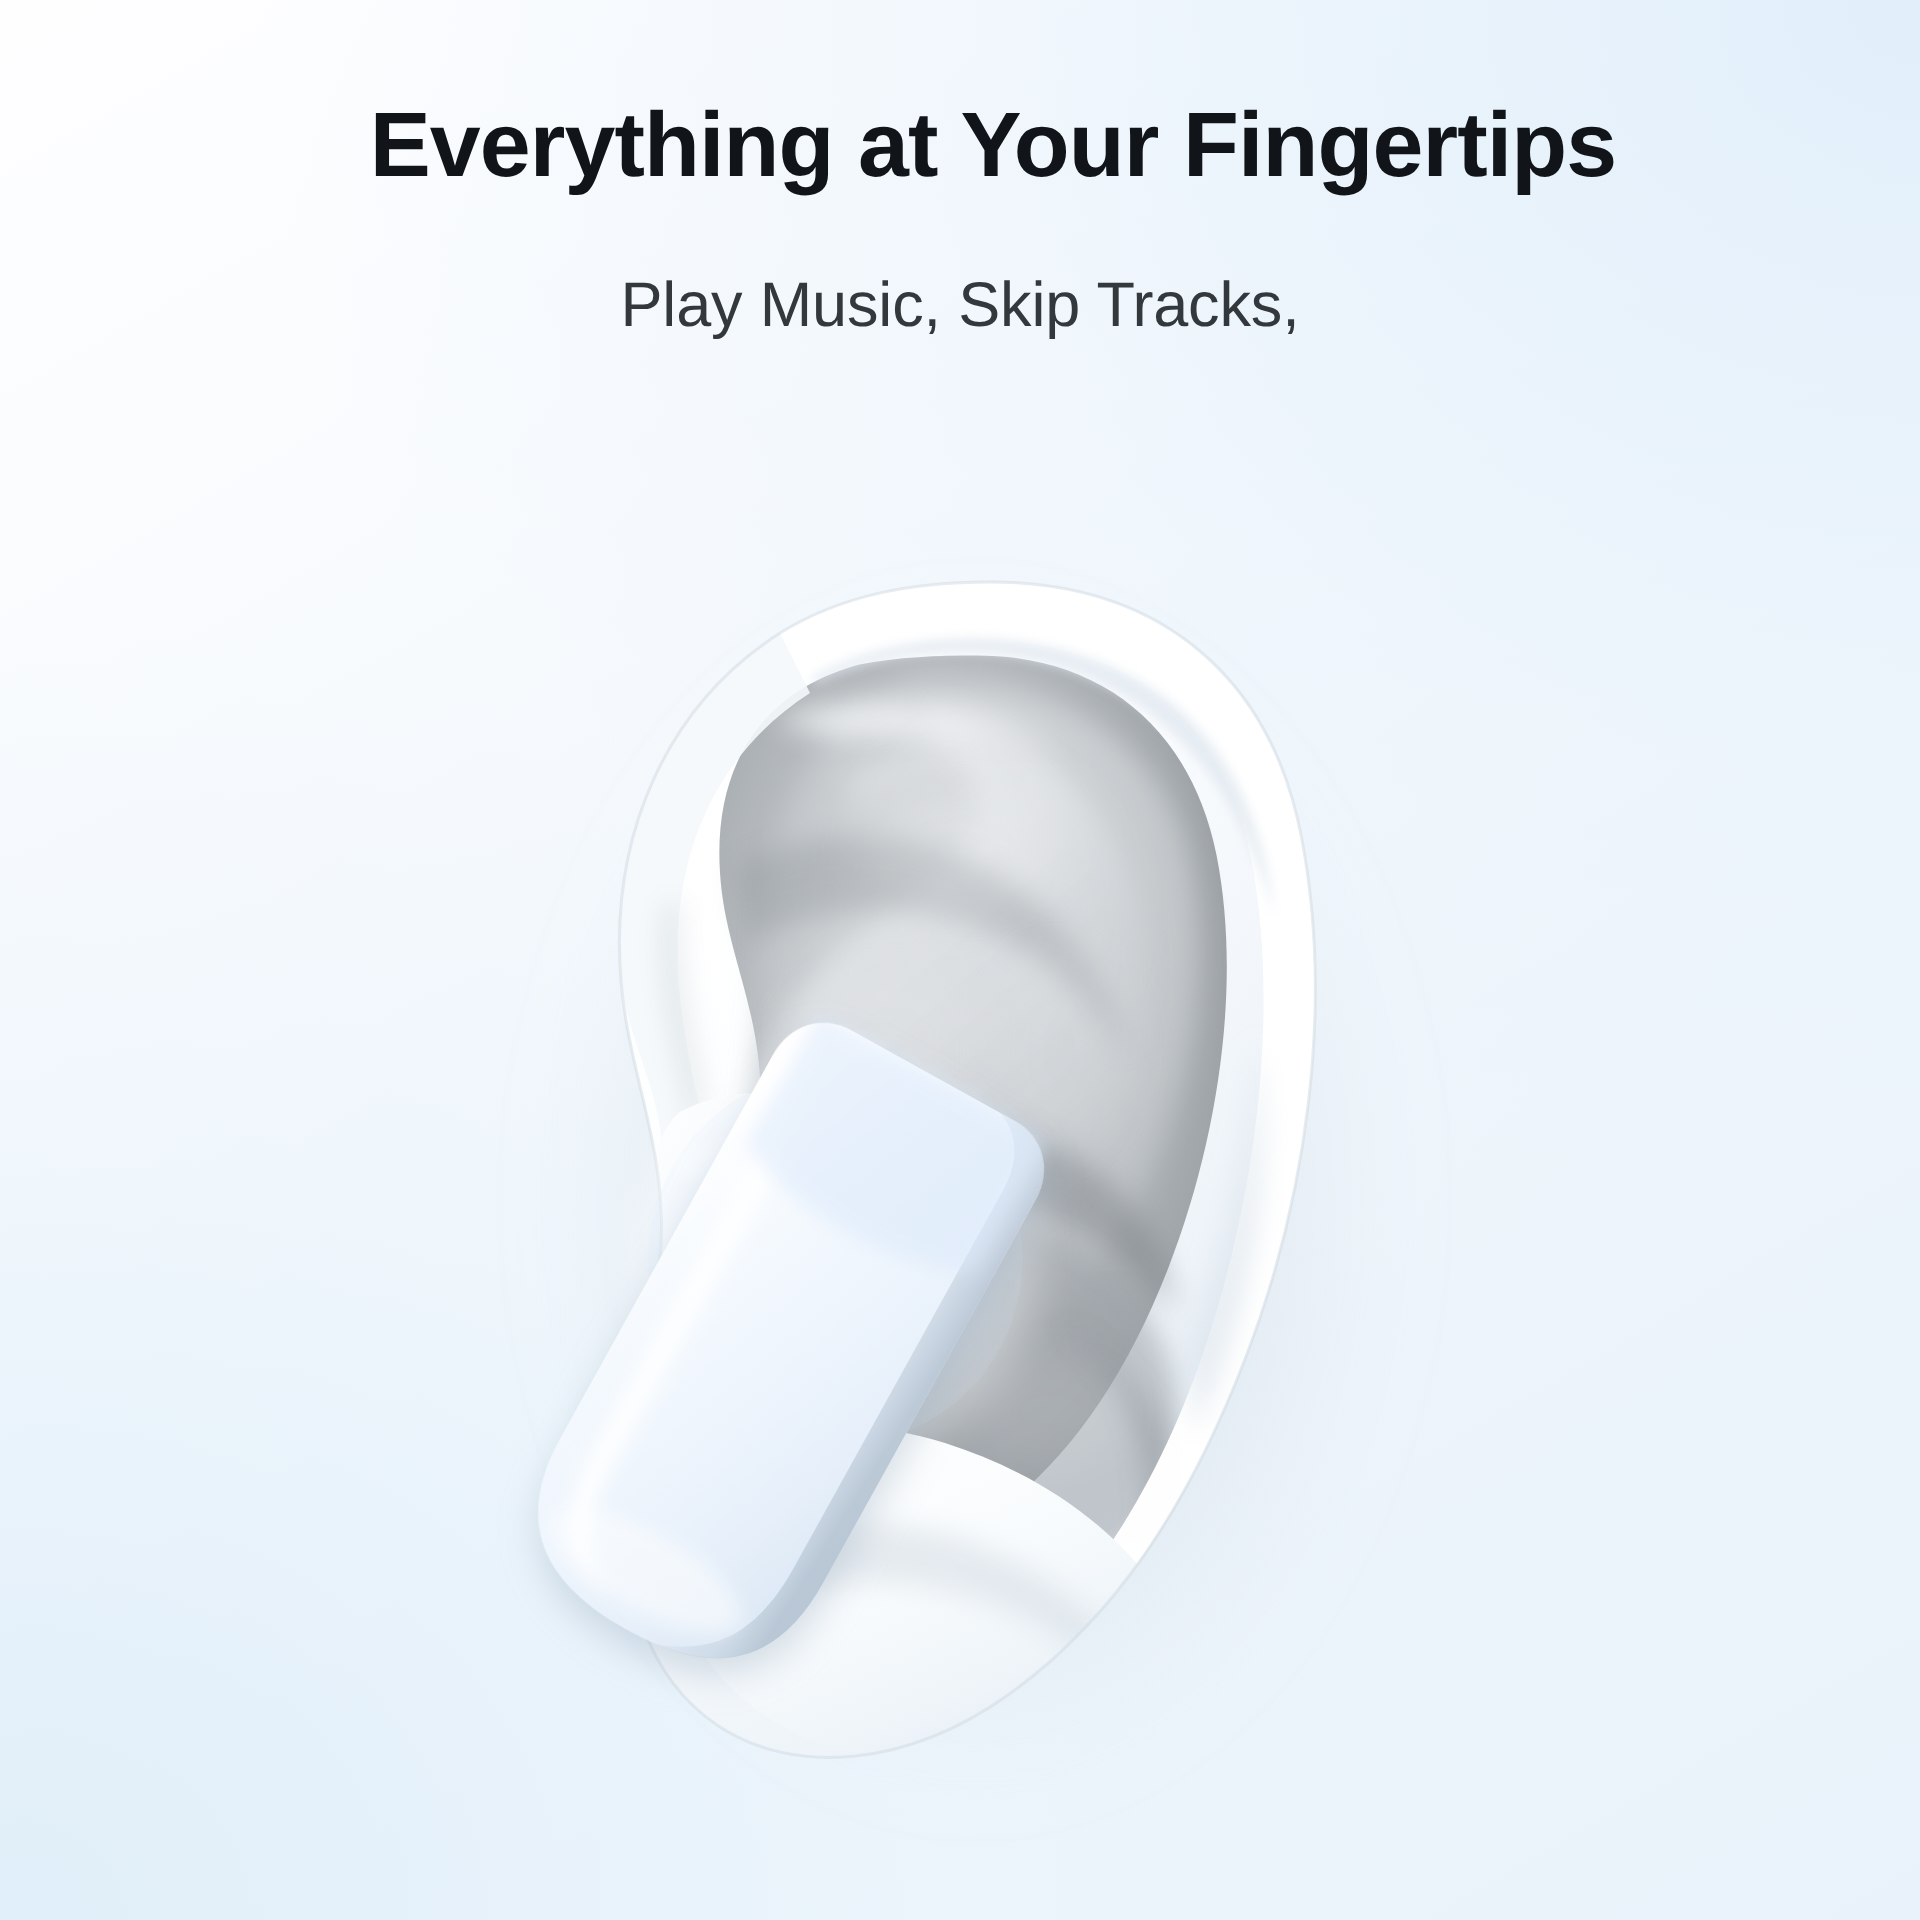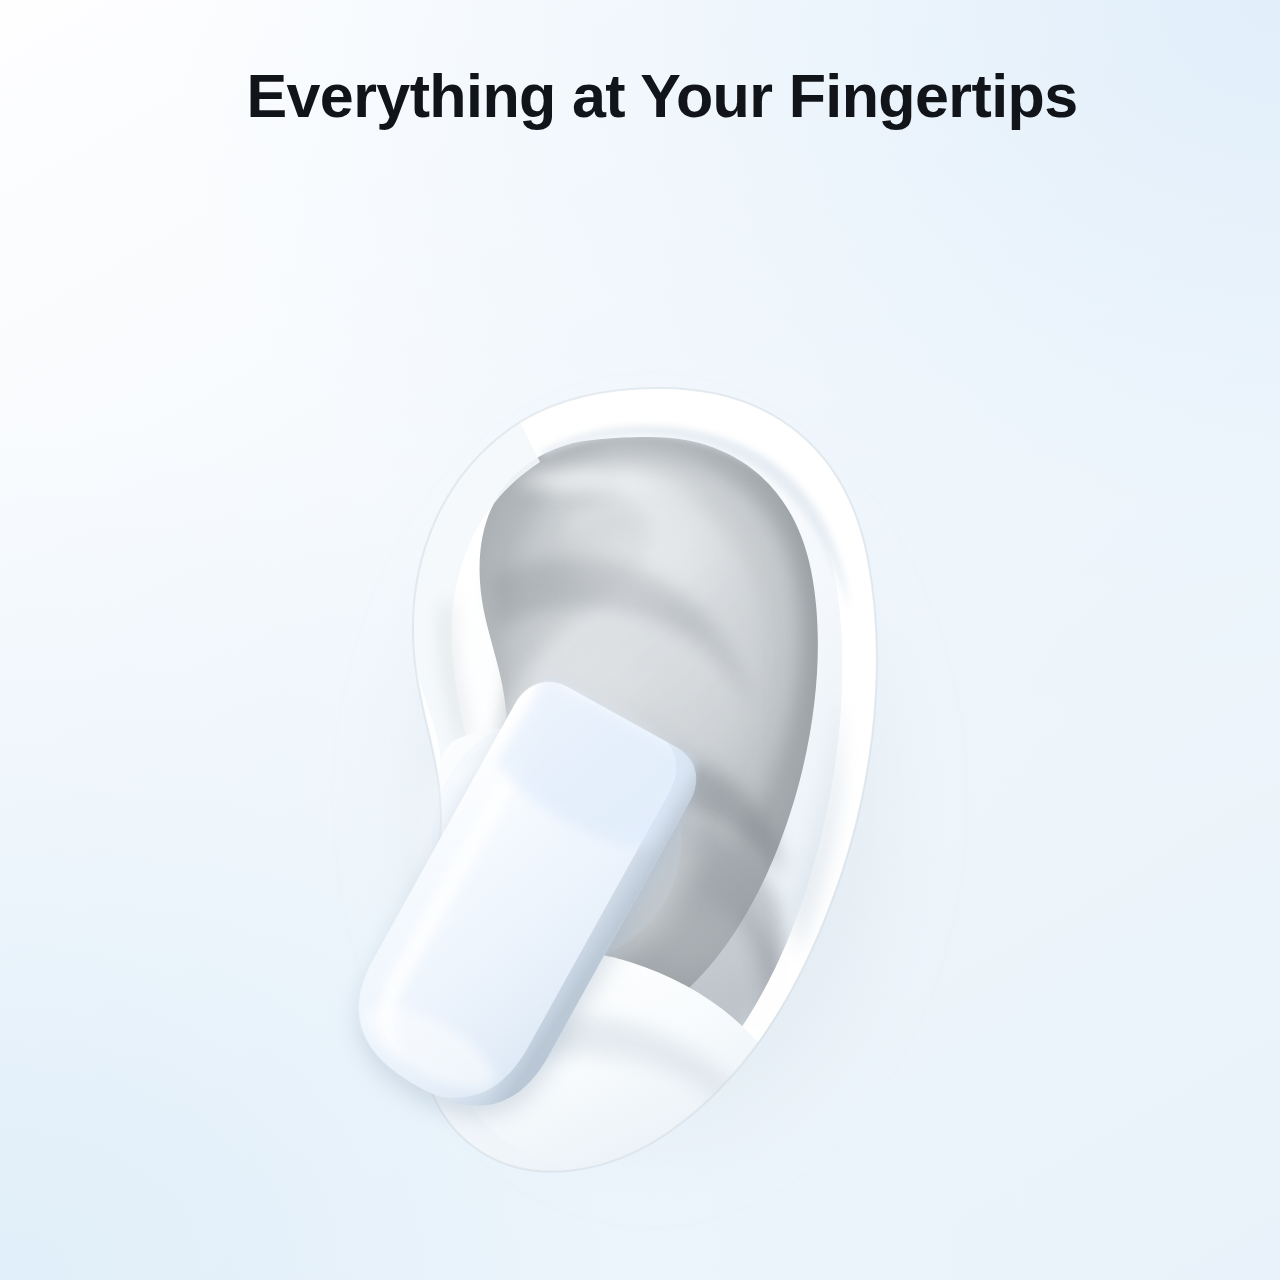--- a/index.html
+++ b/index.html
@@ -418,17 +418,18 @@
         <path d="M470,700 L644,700 L644,800 C600,826 520,826 470,800 Z" fill="#dbe9fb" opacity="0.55" filter="url(#fBlur)"></path>
 
         <ellipse cx="548" cy="1082" rx="72" ry="26" fill="#ffffff" opacity="0.5" filter="url(#fBlur)"></ellipse>
       </g>
     </svg>
   </div>
 
   <div class="text-block">
     <h1 class="headline">Everything at Your Fingertips</h1>
     <p class="subhead">
+      <span class="subhead-line">Play Music, Skip Tracks,</span>
     </p>
   </div>
 
   <span class="sr">Close-up render of a white human ear with a fingertip tapping an earbud touch control</span>
 </div>
 
 </body></html>

